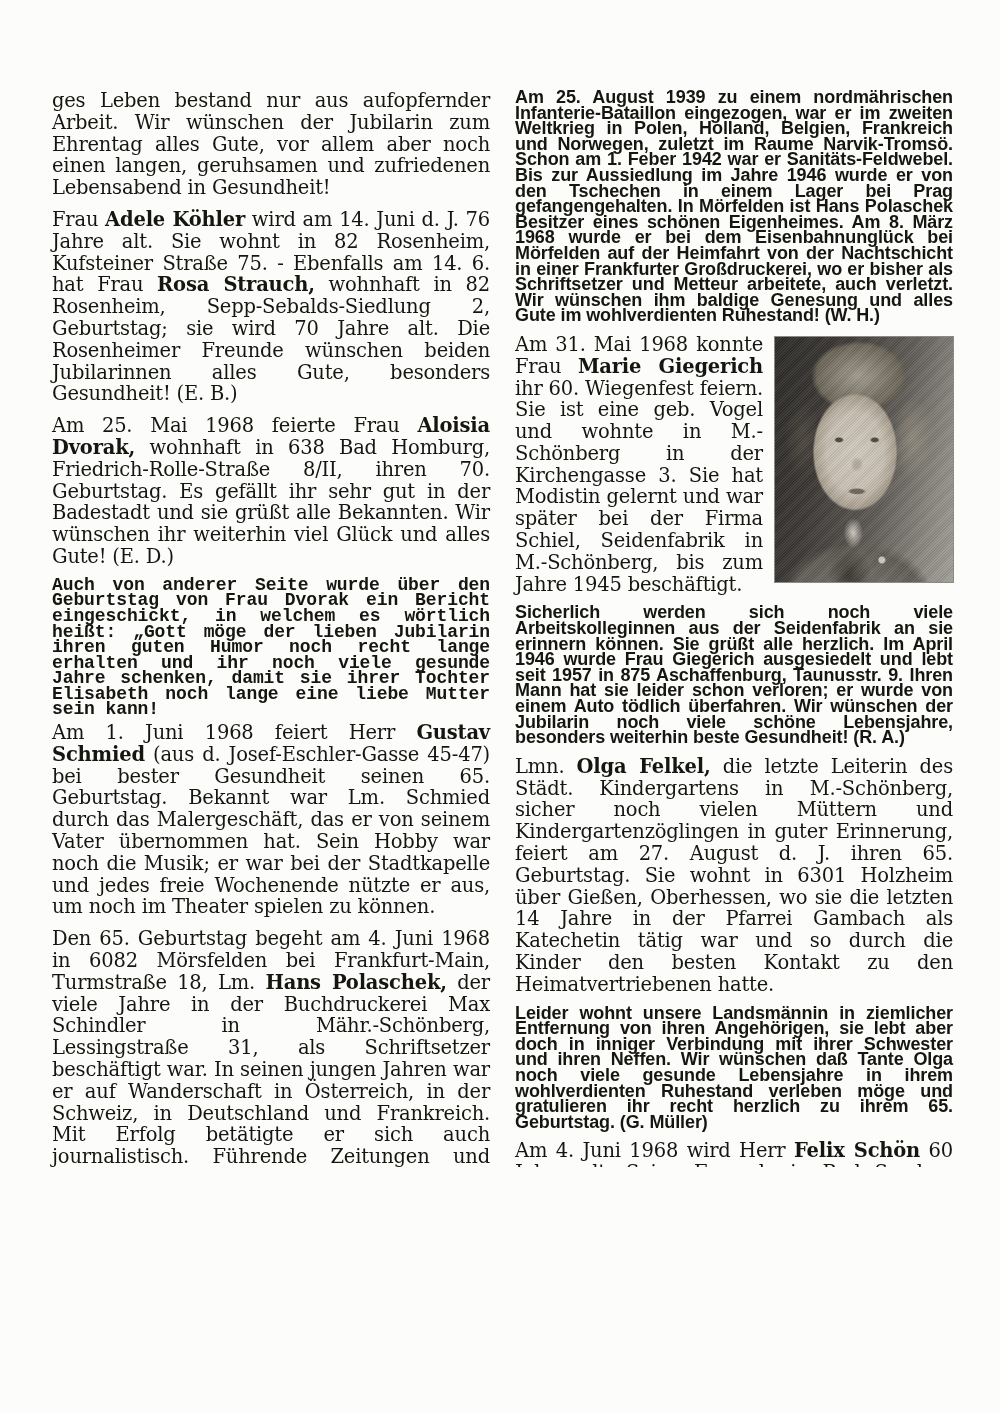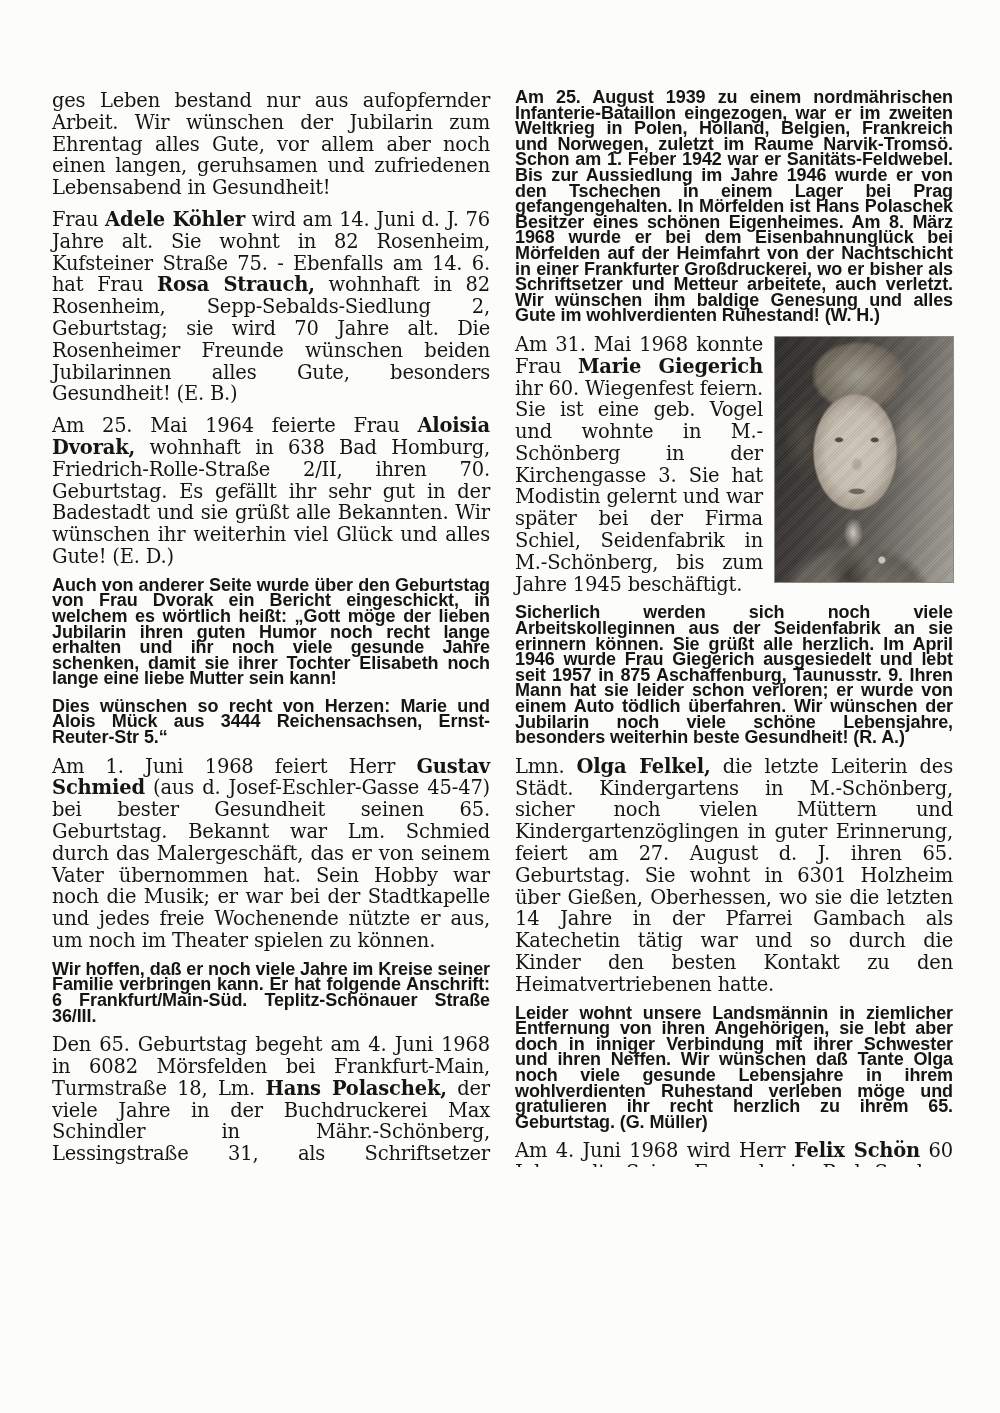--- a/index.html
+++ b/index.html
@@ -39,21 +39,22 @@
     letter-spacing: -0.2px;
   }
   .para.fine {
     font-family: "Liberation Sans", sans-serif;
     font-weight: 700;
     font-size: 18px;
     line-height: 15.6px;
     letter-spacing: -0.1px;
   }
   .para.mb2 {
-    margin-bottom: 12px;
+    margin-bottom: 4px;
+    font-family: Liberation Mono, monospace;
   }
   .b {
     font-weight: bold;
   }
   
   .photo {
     float: right;
     display: block;
     position: relative;
     width: 178px;
@@ -94,25 +95,23 @@
   }
 </style>
 </head>
 <body>
 
 <div class="page">
   <div class="columns">
     <div class="col" id="col-left">
         <p class="para body"><span>ges Leben bestand nur aus aufopfernder Arbeit. Wir wünschen der Jubilarin zum Ehrentag alles Gute, vor allem aber noch einen langen, geruhsamen und zufriedenen Lebensabend in Gesundheit!</span></p>
         <p class="para body"><span>Frau </span><span class="b">Adele Köhler</span><span> wird am 14. Juni d. J. 76 Jahre alt. Sie wohnt in 82 Rosenheim, Kufsteiner Straße 75. - Ebenfalls am 14. 6. hat Frau </span><span class="b">Rosa Strauch,</span><span> wohnhaft in 82 Rosenheim, Sepp-Sebalds-Siedlung 2, Geburtstag; sie wird 70 Jahre alt. Die Rosenheimer Freunde wünschen beiden Jubilarinnen alles Gute, besonders Gesundheit! (E. B.)</span></p>
-        <p class="para body"><span>Am 25. Mai 1964 feierte Frau </span><span class="b">Aloisia Dvorak,</span><span> wohnhaft in 638 Bad Homburg, Friedrich-Rolle-Straße 2/II, ihren 70. Geburtstag. Es gefällt ihr sehr gut in der Badestadt und sie grüßt alle Bekannten. Wir wünschen ihr weiterhin viel Glück und alles Gute! (E. D.)</span></p>
+        <p class="para body"><span>Am 25. Mai 1968 feierte Frau </span><span class="b">Aloisia Dvorak,</span><span> wohnhaft in 638 Bad Homburg, Friedrich-Rolle-Straße 8/II, ihren 70. Geburtstag. Es gefällt ihr sehr gut in der Badestadt und sie grüßt alle Bekannten. Wir wünschen ihr weiterhin viel Glück und alles Gute! (E. D.)</span></p>
         <p class="para fine mb2"><span>Auch von anderer Seite wurde über den Geburtstag von Frau Dvorak ein Bericht eingeschickt, in welchem es wörtlich heißt: „Gott möge der lieben Jubilarin ihren guten Humor noch recht lange erhalten und ihr noch viele gesunde Jahre schenken, damit sie ihrer Tochter Elisabeth noch lange eine liebe Mutter sein kann!</span></p>
-        <p class="para fine"><span>Dies wünschen so recht von Herzen: Marie und Alois Mück aus 3444 Reichensachsen, Ernst-Reuter-Str 5.“</span></p>
         <p class="para body"><span>Am 1. Juni 1968 feiert Herr </span><span class="b">Gustav Schmied</span><span> (aus d. Josef-Eschler-Gasse 45-47) bei bester Gesundheit seinen 65. Geburtstag. Bekannt war Lm. Schmied durch das Malergeschäft, das er von seinem Vater übernommen hat. Sein Hobby war noch die Musik; er war bei der Stadtkapelle und jedes freie Wochenende nützte er aus, um noch im Theater spielen zu können.</span></p>
-        <p class="para fine"><span>Wir hoffen, daß er noch viele Jahre im Kreise seiner Familie verbringen kann. Er hat folgende Anschrift: 6 Frankfurt/Main-Süd. Teplitz-Schönauer Straße 36/III.</span></p>
         <p class="para body"><span>Den 65. Geburtstag begeht am 4. Juni 1968 in 6082 Mörsfelden bei Frankfurt-Main, Turmstraße 18, Lm. </span><span class="b">Hans Polaschek,</span><span> der viele Jahre in der Buchdruckerei Max Schindler in Mähr.-Schönberg, Lessingstraße 31, als Schriftsetzer beschäftigt war. In seinen jungen Jahren war er auf Wanderschaft in Österreich, in der Schweiz, in Deutschland und Frankreich. Mit Erfolg betätigte er sich auch journalistisch. Führende Zeitungen und Zeitschriften veröffentlichten seine interessanten Beiträge.</span></p>
       </div>
     <div class="col" id="col-right">
         <p class="para fine"><span>Am 25. August 1939 zu einem nordmährischen Infanterie-Bataillon eingezogen, war er im zweiten Weltkrieg in Polen, Holland, Belgien, Frankreich und Norwegen, zuletzt im Raume Narvik-Tromsö. Schon am 1. Feber 1942 war er Sanitäts-Feldwebel. Bis zur Aussiedlung im Jahre 1946 wurde er von den Tschechen in einem Lager bei Prag gefangengehalten. In Mörfelden ist Hans Polaschek Besitzer eines schönen Eigenheimes. Am 8. März 1968 wurde er bei dem Eisenbahnunglück bei Mörfelden auf der Heimfahrt von der Nachtschicht in einer Frankfurter Großdruckerei, wo er bisher als Schriftsetzer und Metteur arbeitete, auch verletzt. Wir wünschen ihm baldige Genesung und alles Gute im wohlverdienten Ruhestand! (W. H.)</span></p>
         <p class="para body"><span class="photo" role="img" aria-label="halftone-portrait-of-elderly-woman"></span><span>Am 31. Mai 1968 konnte Frau </span><span class="b">Marie Giegerich</span><span> ihr 60. Wiegenfest feiern. Sie ist eine geb. Vogel und wohnte in M.-Schönberg in der Kirchengasse 3. Sie hat Modistin gelernt und war später bei der Firma Schiel, Seidenfabrik in M.-Schönberg, bis zum Jahre 1945 beschäftigt.</span></p>
         <p class="para fine"><span>Sicherlich werden sich noch viele Arbeitskolleginnen aus der Seidenfabrik an sie erinnern können. Sie grüßt alle herzlich. Im April 1946 wurde Frau Giegerich ausgesiedelt und lebt seit 1957 in 875 Aschaffenburg, Taunusstr. 9. Ihren Mann hat sie leider schon verloren; er wurde von einem Auto tödlich überfahren. Wir wünschen der Jubilarin noch viele schöne Lebensjahre, besonders weiterhin beste Gesundheit! (R. A.)</span></p>
         <p class="para body"><span>Lmn. </span><span class="b">Olga Felkel,</span><span> die letzte Leiterin des Städt. Kindergartens in M.-Schönberg, sicher noch vielen Müttern und Kindergartenzöglingen in guter Erinnerung, feiert am 27. August d. J. ihren 65. Geburtstag. Sie wohnt in 6301 Holzheim über Gießen, Oberhessen, wo sie die letzten 14 Jahre in der Pfarrei Gambach als Katechetin tätig war und so durch die Kinder den besten Kontakt zu den Heimatvertriebenen hatte.</span></p>
         <p class="para fine"><span>Leider wohnt unsere Landsmännin in ziemlicher Entfernung von ihren Angehörigen, sie lebt aber doch in inniger Verbindung mit ihrer Schwester und ihren Neffen. Wir wünschen daß Tante Olga noch viele gesunde Lebensjahre in ihrem wohlverdienten Ruhestand verleben möge und gratulieren ihr recht herzlich zu ihrem 65. Geburtstag. (G. Müller)</span></p>
         <p class="para body"><span>Am 4. Juni 1968 wird Herr </span><span class="b">Felix Schön</span><span> 60 Jahre alt. Seine Freunde in Bad Sooden-Allendorf wünschen ihm zum Ehrentage alles erdenklich Gute! Herr Schön war bei der Firma Siegl in M.-Schönberg als Zeichner tätig, außerdem war er Mitglied der Stadtkapelle unter der Stabführung des hervorragenden Kapellmeisters † Hans Martinek. Herr Schön liebt gute Musik und ist noch einer von den wenigen Überlebenden der Heimatkapelle.</span></p>
       </div>

